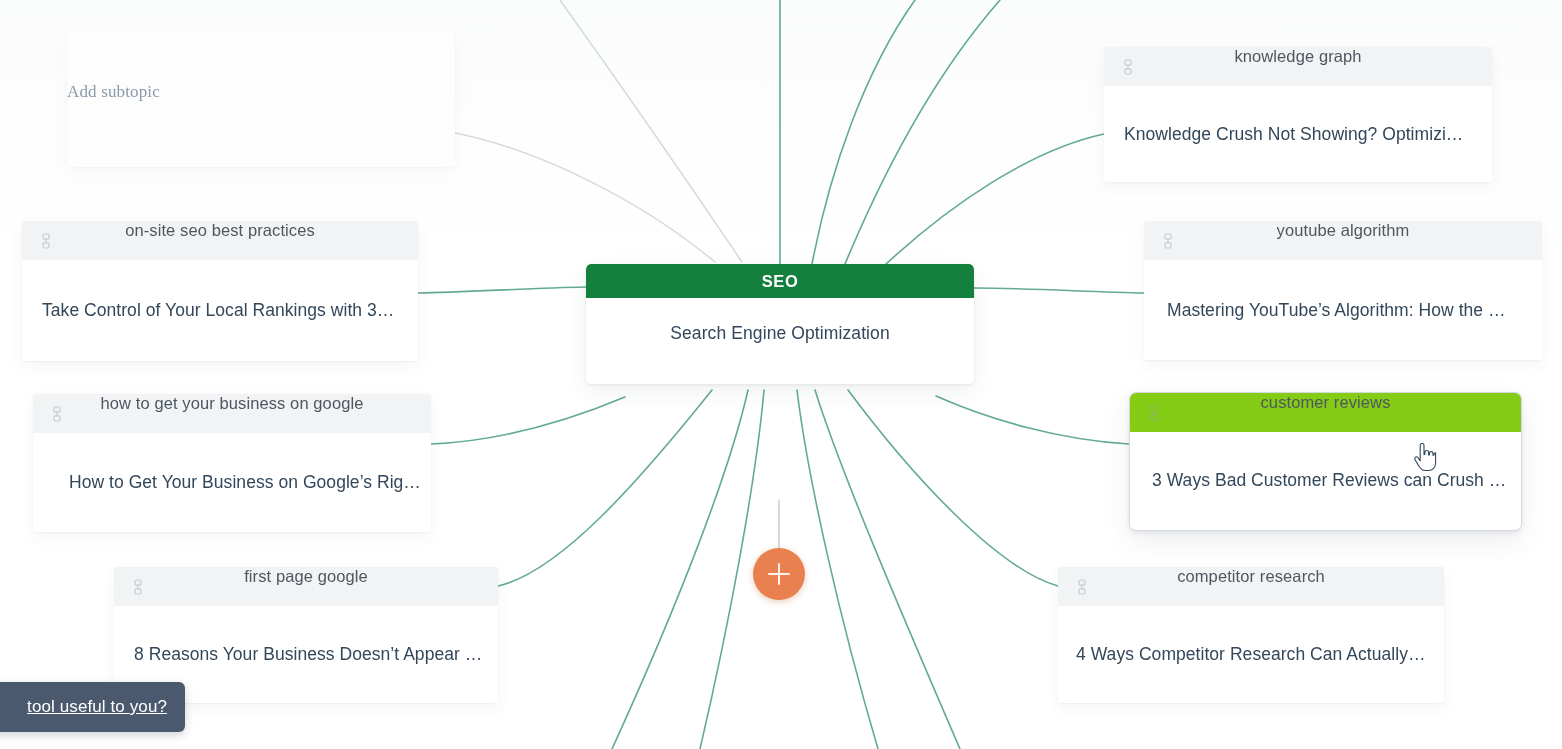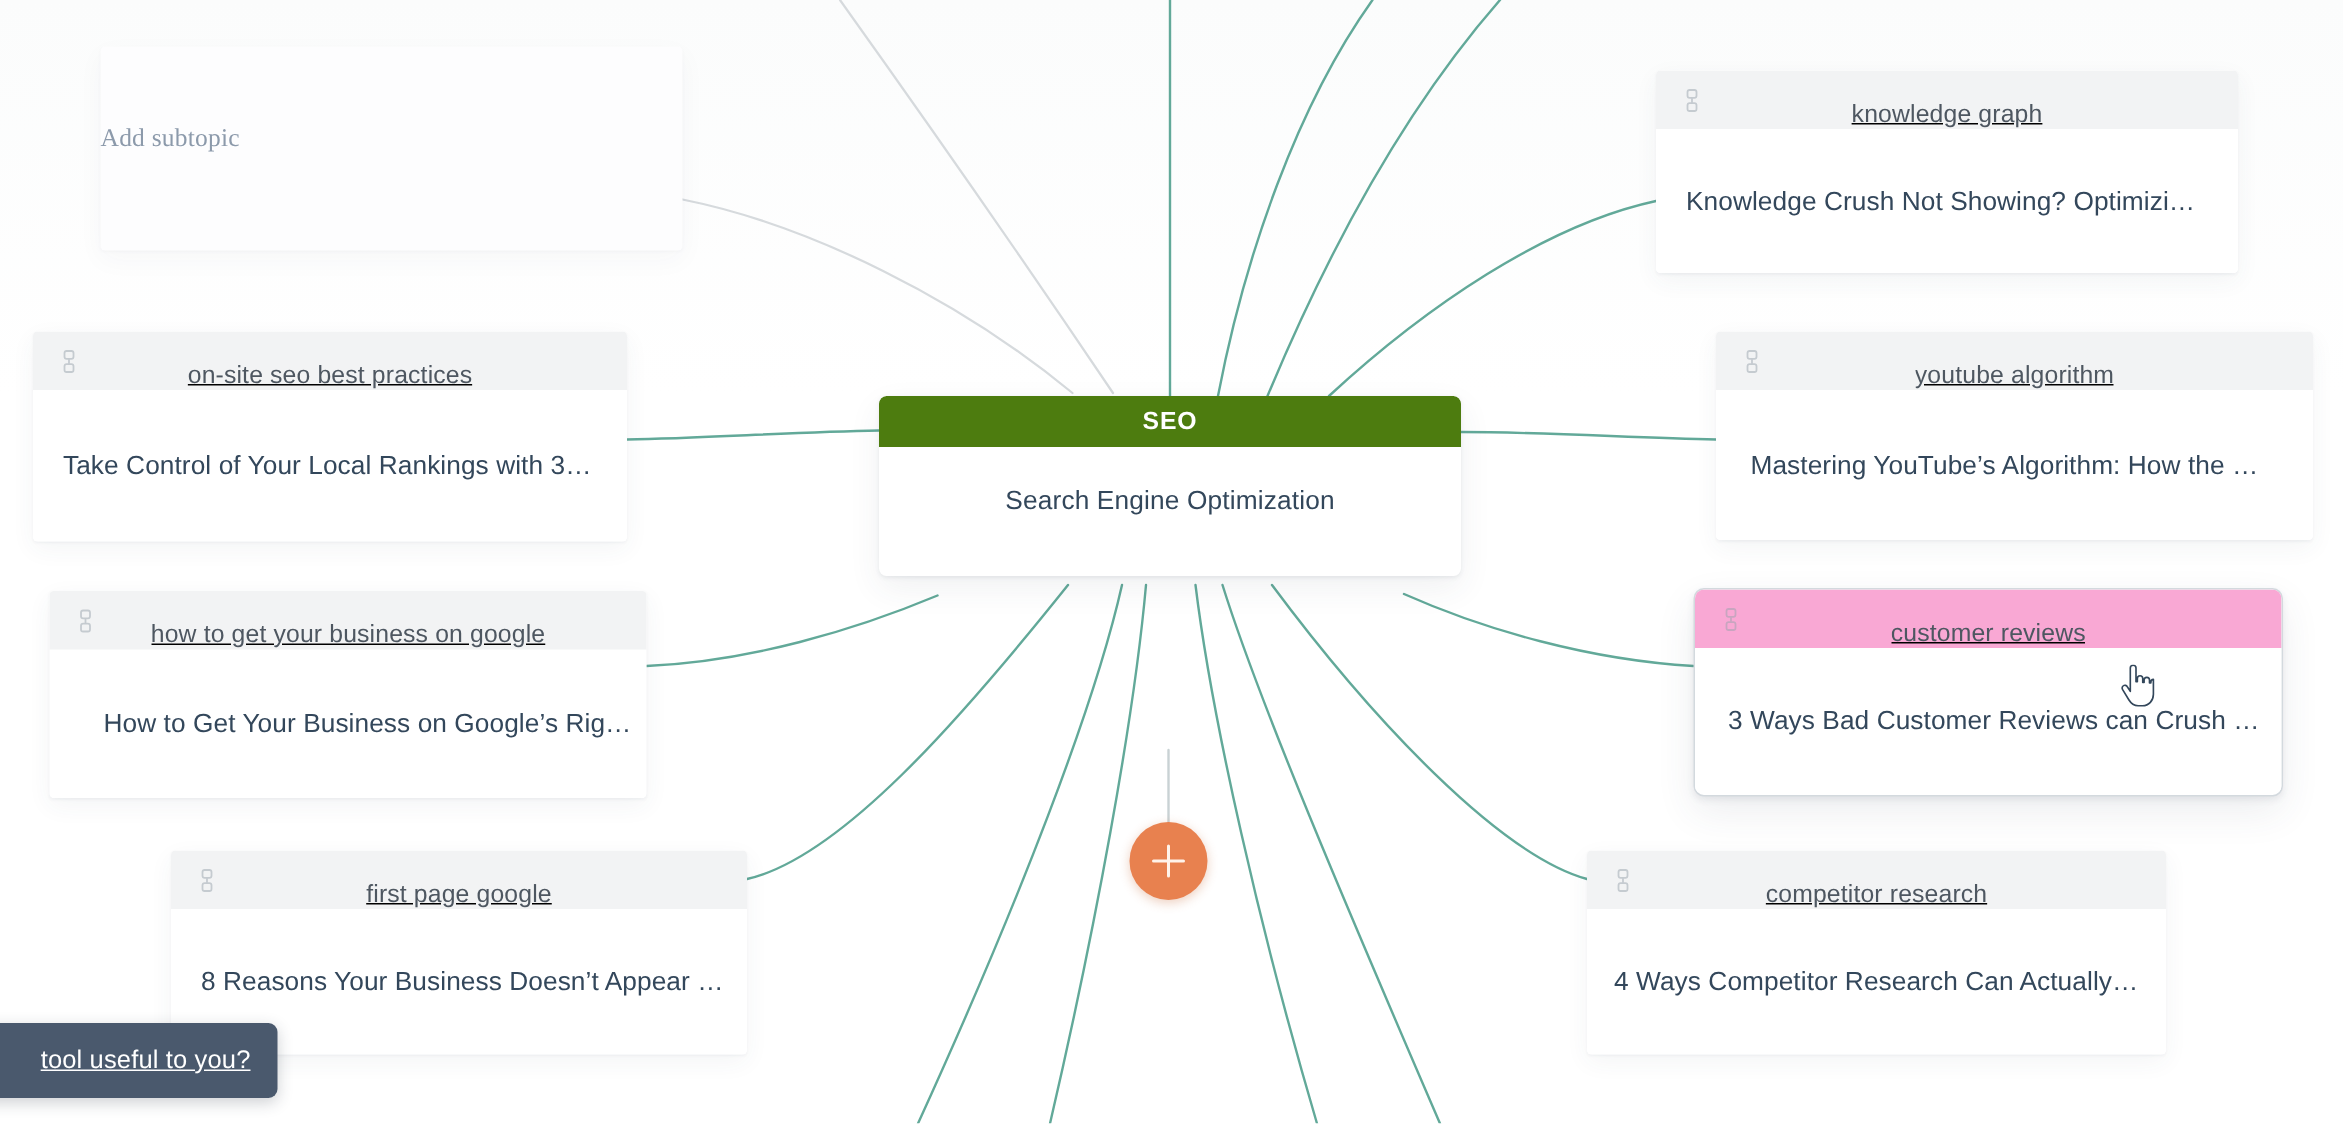--- a/index.html
+++ b/index.html
@@ -43,26 +43,25 @@
   .card.hover {
     border: 1px solid #d3d9de;
     border-radius: 7px;
     box-shadow: 0 2px 5px rgba(60,70,85,.09), 0 10px 26px rgba(60,70,85,.09);
   }
   .card-head {
     position: relative;
     height: 39px;
     background: #f2f3f4;
     display: flex;
-    align-items: flex-end;
+    align-items: flex-start;
     justify-content: center;
-    text-decoration: underline;
   }
   .card.hover .card-head {
-    background: #f9a8d4;
+    background: #84cc16;
   }
   .card-head-label {
     font-size: 16.5px;
     color: #4e5761;
     letter-spacing: .1px;
     white-space: nowrap;
     overflow: hidden;
     text-overflow: ellipsis;
     max-width: 78%;
   }
@@ -141,21 +140,21 @@
     top: 264px;
     width: 388px;
     height: 120px;
     border-radius: 5px;
     overflow: hidden;
     box-shadow: 0 1px 3px rgba(60,70,85,.09), 0 8px 22px rgba(60,70,85,.075);
     background: #ffffff;
   }
   #center-node .center-head {
     height: 34px;
-    background: #4d7c0f;
+    background: #15803d;
     display: flex;
     align-items: center;
     justify-content: center;
     border-radius: 5px 5px 0 0;
   }
   #center-node .center-head-label {
     color: #ffffff;
     font-size: 16.5px;
     font-weight: 600;
     letter-spacing: .6px;

